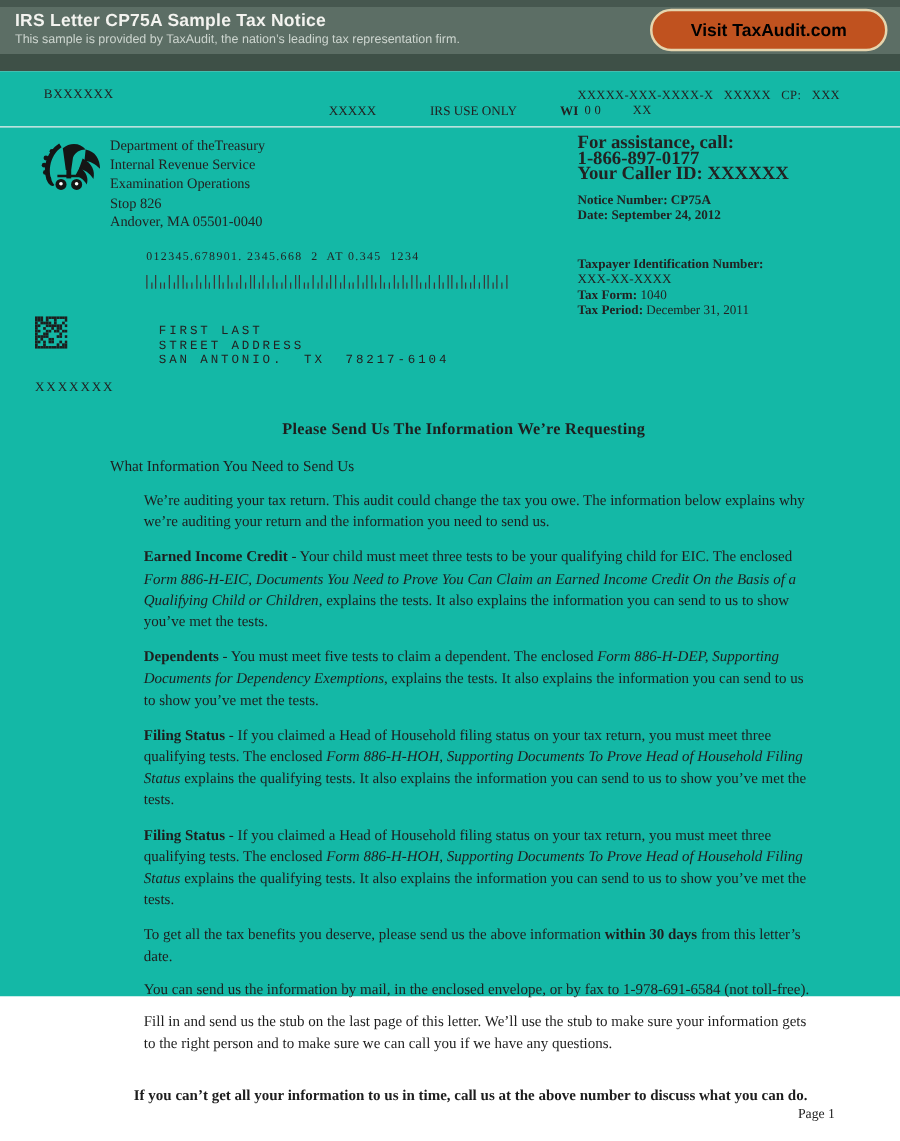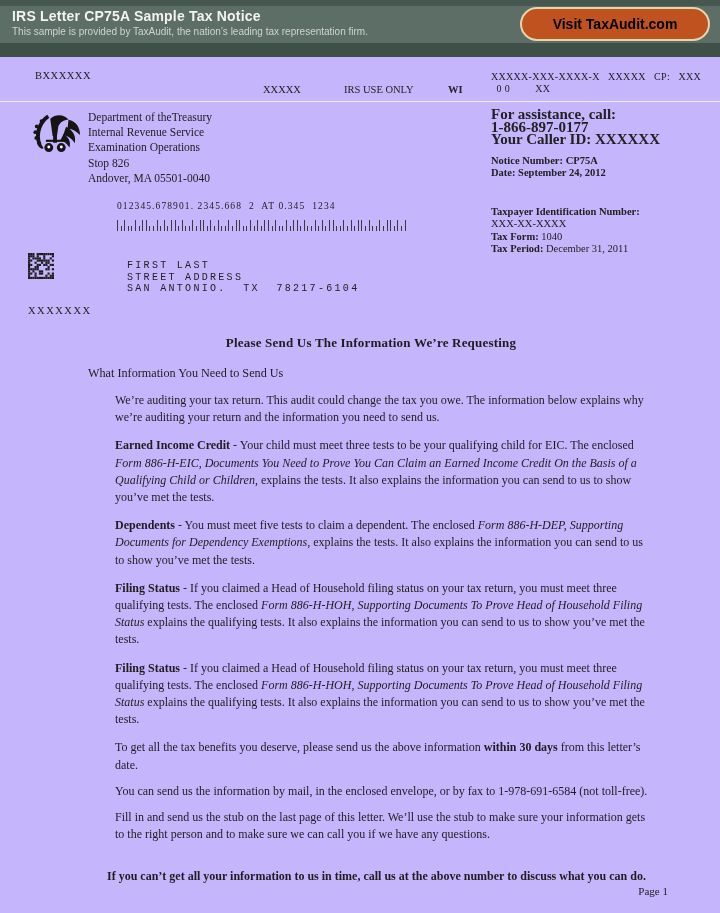--- a/index.html
+++ b/index.html
@@ -12,37 +12,37 @@
     background:linear-gradient(#46574f 0px, #46574f 6px, #5c6e65 6px, #5c6e65 43px, #3e5047 43px, #3e5047 57px);
     font-family:"Liberation Sans", sans-serif; }
   .banner-title { position:absolute; left:12px; top:8px; font-size:14px; font-weight:bold; color:#f3f3ef; letter-spacing:.2px; }
   .banner-sub { position:absolute; left:12px; top:26px; font-size:10px; color:#cdd5cf; }
   .banner-btn { position:absolute; right:10px; top:7px; width:190px; height:34px;
     background:#c0521f; border:2px solid #e5d5ae; border-radius:17px;
     color:#000000; font-size:14px; font-weight:bold; display:flex; align-items:center; justify-content:center;
     cursor:pointer; font-family:"Liberation Sans", sans-serif; }
 
   
-  .page { position:absolute; top:57px; left:0; width:720px; height:856px; background:#c4b5fd; }
+  .page { position:absolute; top:57px; left:0; width:720px; height:740px; background:#14b8a6; }
   .fold-line { position:absolute; top:44px; left:0; width:720px; height:1px; background:#efefef; }
 
   .abs { position:absolute; }
   .pre { white-space:pre; }
   .b { font-weight:bold; }
   .i { font-style:italic; }
 
   .code-left { left:35px; top:13px; font-size:10.5px; letter-spacing:.5px; }
   .center-c1 { left:263px; top:27px; font-size:10.5px; }
   .center-c2 { left:344px; top:27px; font-size:10.5px; }
   .center-c3 { left:448px; top:27px; font-size:10.5px; font-weight:bold; }
 
   .irs-logo { left:31px; top:54px; width:50px; height:50px; }
   .agency { left:88px; top:53px; font-size:11.5px; line-height:15.2px; white-space:pre; }
 
-  .right-col { left:491px; top:14px; width:226px; font-size:10px; line-height:12px; }
+  .right-col { left:462px; top:14px; width:226px; font-size:10px; line-height:12px; }
   .right-col .row1, .right-col .row2 { letter-spacing:.3px; }
   .assist { margin-top:13px; font-weight:bold; font-size:15px; line-height:12.5px; }
   .notice-block { margin-top:9px; font-weight:bold; font-size:10.5px; line-height:12.5px; }
   .tin-block { margin-top:26px; font-size:10.5px; line-height:12.5px; }
 
   .scanline { left:117px; top:144px; font-size:9.5px; letter-spacing:1.1px; }
   .postal-barcode { left:117px; top:156px; height:12px; }
   .postal-barcode .bar { display:inline-block; width:1px; height:5px; background:#3a3a3a; margin-right:2.6px; vertical-align:bottom; }
   .postal-barcode .bar.tall { height:11px; }
 

